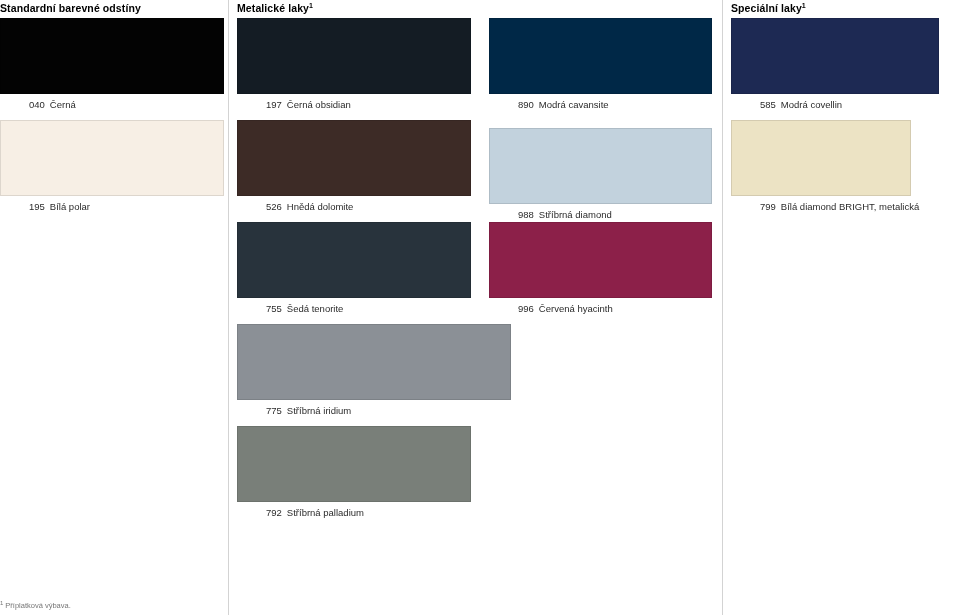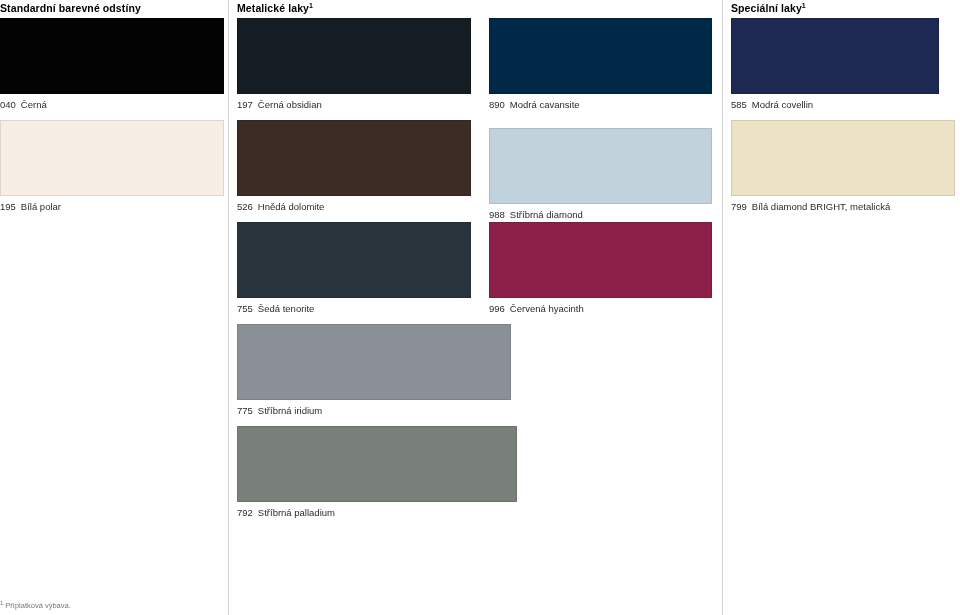--- a/index.html
+++ b/index.html
@@ -62,20 +62,21 @@
     height: 76px;
     box-sizing: border-box;
     border: 1px solid rgba(0,0,0,0.10);
   }
   .swatch-label {
     margin-top: 5px;
     font-size: 9.5px;
     line-height: 12px;
     color: #2b2b2b;
     white-space: nowrap;
+    padding-left: 29px;
   }
   .swatch-code {
     display: inline-block;
     margin-right: 5px;
   }
   .swatch-name {
     display: inline-block;
   }
 
   
@@ -148,21 +149,21 @@
     </div>
   </div>
 
   <div class="swatch-cell" style="left:237px; top:324px; width:274px;">
     <div class="swatch" style="background-color: rgb(139, 144, 150);"></div>
     <div class="swatch-label">
       <span class="swatch-code">775</span><span class="swatch-name">Stříbrná iridium</span>
     </div>
   </div>
 
-  <div class="swatch-cell" style="left:237px; top:426px; width:280px;">
+  <div class="swatch-cell" style="left:237px; top:426px; width:234px;">
     <div class="swatch" style="background-color: rgb(121, 127, 121);"></div>
     <div class="swatch-label">
       <span class="swatch-code">792</span><span class="swatch-name">Stříbrná palladium</span>
     </div>
   </div>
 
   <div class="swatch-cell" style="left:489px; top:18px; width:223px;">
     <div class="swatch" style="background-color: rgb(0, 40, 71);"></div>
     <div class="swatch-label">
       <span class="swatch-code">890</span><span class="swatch-name">Modrá cavansite</span>
@@ -183,21 +184,21 @@
     </div>
   </div>
 
   <div class="swatch-cell" style="left:731px; top:18px; width:208px;">
     <div class="swatch" style="background-color: rgb(29, 41, 83);"></div>
     <div class="swatch-label">
       <span class="swatch-code">585</span><span class="swatch-name">Modrá covellin</span>
     </div>
   </div>
 
-  <div class="swatch-cell" style="left:731px; top:120px; width:224px;">
+  <div class="swatch-cell" style="left:731px; top:120px; width:180px;">
     <div class="swatch" style="background-color: rgb(236, 227, 196);"></div>
     <div class="swatch-label">
       <span class="swatch-code">799</span><span class="swatch-name">Bílá diamond BRIGHT, metalická</span>
     </div>
   </div>
 
   <div class="footnote">
     <sup>1</sup><span>Příplatková výbava.</span>
   </div>
 

